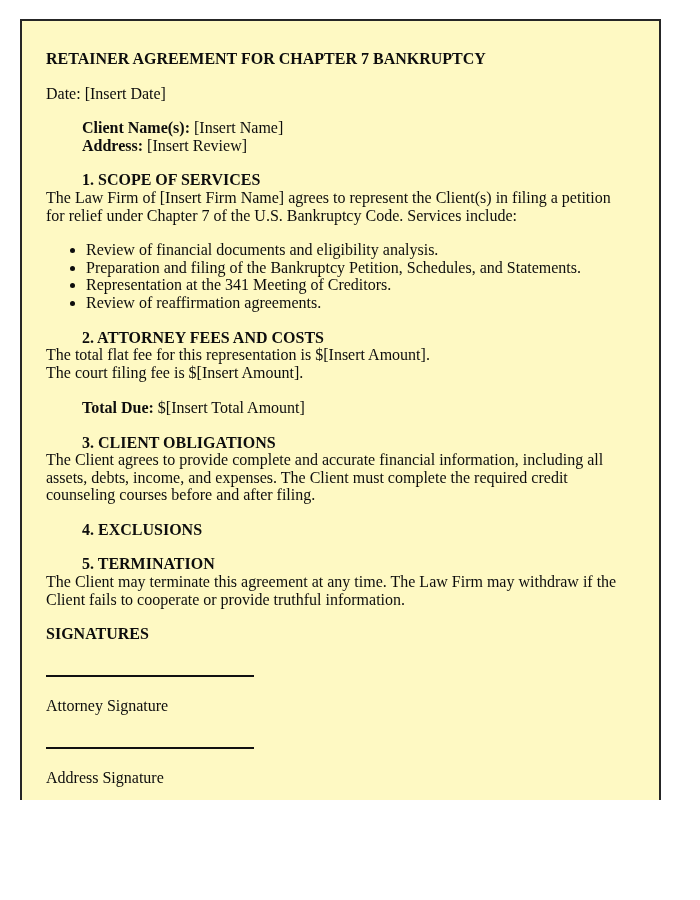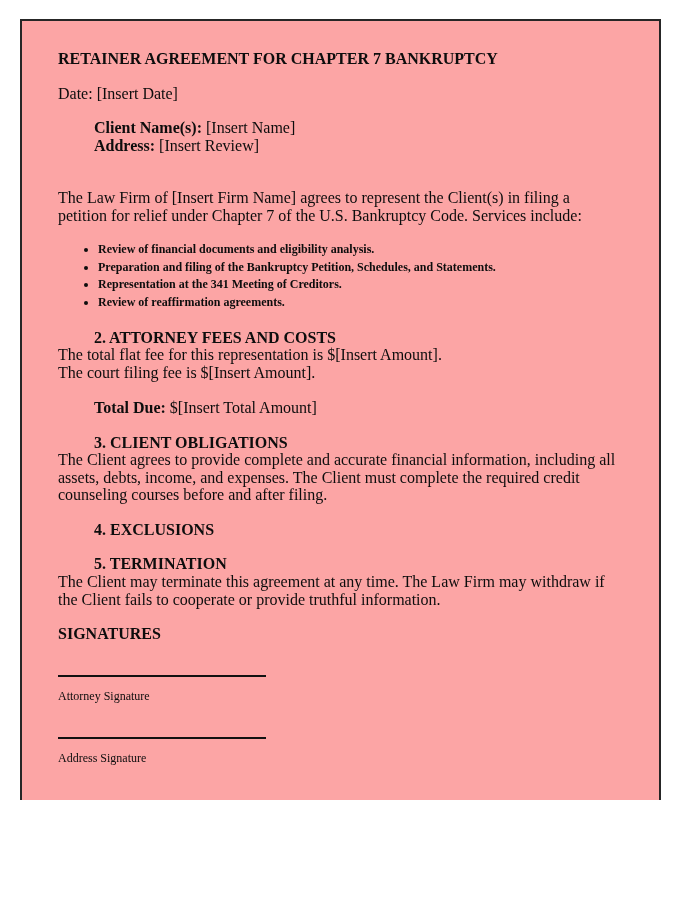--- a/index.html
+++ b/index.html
@@ -14,48 +14,47 @@
   }
   .doc {
     position: absolute;
     left: 20px;
     top: 19px;
     width: 641px;
     height: 781px;
     box-sizing: border-box;
     border: 2px solid #262626;
     border-bottom: none;
-    padding: 12px 38px 0 36px;
-    background: #fca5a5;
+    padding: 12px 38px 0 24px;
+    background: #fef9c3;
   }
   .block {
     margin: 17px 0;
     font-size: 16px;
     line-height: 17.6px;
   }
   .title { font-weight: bold; }
   b { font-weight: bold; margin-left: 36px; }
   ul.bullets {
     margin: 17px 0;
     padding-left: 40px;
-    font-size: 12px;
+    font-size: 16px;
     line-height: 17.6px;
-    font-weight: bold;
   }
   ul.bullets li { margin: 0; padding: 0; }
   .sig-block { margin-top: 32px; width: 208px; }
   .sig-line {
     width: 208px;
     height: 0;
     border-top: 2px solid #111111;
   }
   .sig-label {
-    font-size: 12px;
+    font-size: 16px;
     line-height: 18px;
-    margin-top: 10px;
+    margin-top: 20px;
     white-space: nowrap;
   }
 </style>
 </head>
 <body>
 
 <div class="canvas">
   <div class="doc">
 
     <p class="block title">RETAINER AGREEMENT FOR CHAPTER 7 BANKRUPTCY</p>
@@ -63,21 +62,21 @@
     <p class="block">Date: [Insert Date]</p>
 
     <p class="block">
       <b>Client Name(s):</b>
       <span>[Insert Name]</span><br>
       <b>Address:</b>
       <span>[Insert Review]</span>
     </p>
 
     <p class="block">
-      <br>
+      <b>1. SCOPE OF SERVICES</b><br>
       <span>The Law Firm of [Insert Firm Name] agrees to represent the Client(s) in filing a petition for relief under Chapter 7 of the U.S. Bankruptcy Code. Services include:</span>
     </p>
 
     <ul class="bullets">
       <li>Review of financial documents and eligibility analysis.</li>
       <li>Preparation and filing of the Bankruptcy Petition, Schedules, and Statements.</li>
       <li>Representation at the 341 Meeting of Creditors.</li>
       <li>Review of reaffirmation agreements.</li>
     </ul>
 

